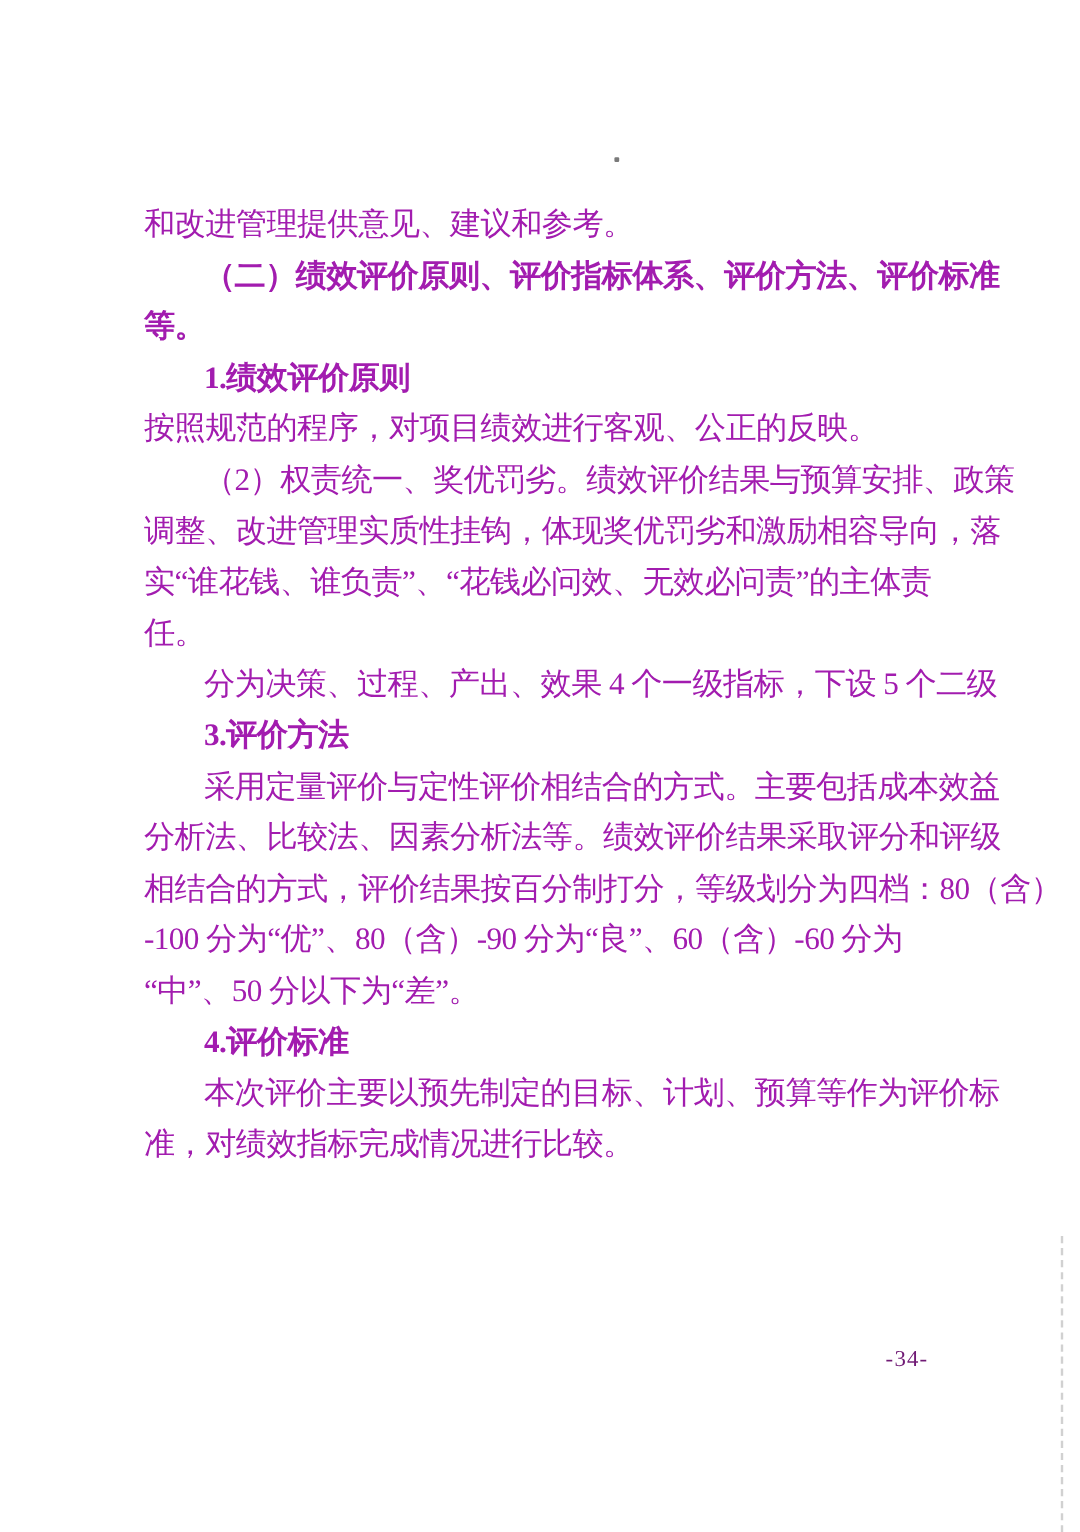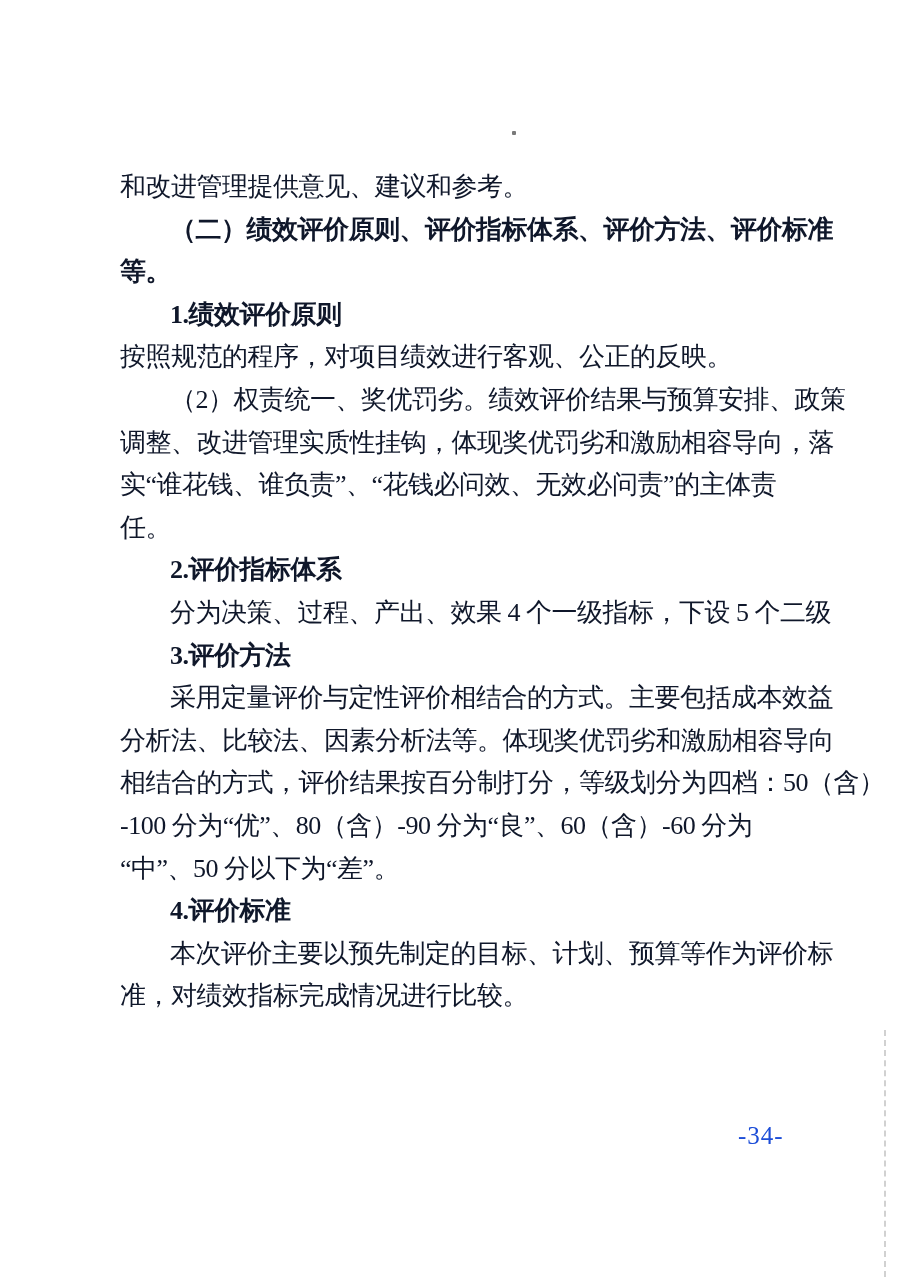--- a/index.html
+++ b/index.html
@@ -21,31 +21,31 @@
     left: 120px;
     top: 166px;
     width: 678px;
   }
   .line {
     font-size: 26px;
     line-height: 42.6px;
     height: 42.6px;
     letter-spacing: -0.5px;
     white-space: nowrap;
-    color: #0f172a;
+    color: #a21caf;
   }
   .line.indent { padding-left: 50px; }
   .line.bold { font-weight: bold; }
   .page-number {
     position: absolute;
     left: 738px;
     top: 1122px;
-    font-size: 25px;
+    font-size: 19px;
     letter-spacing: 1px;
-    color: #1d4ed8;
+    color: #701a75;
   }
   .speck {
     position: absolute;
     left: 512px;
     top: 131px;
     width: 4px;
     height: 4px;
     background: #7a7a7a;
     border-radius: 1px;
   }
@@ -68,26 +68,25 @@
   <div class="content">
       <div class="line">和改进管理提供意见、建议和参考。</div>
       <div class="line indent bold">（二）绩效评价原则、评价指标体系、评价方法、评价标准</div>
       <div class="line bold">等。</div>
       <div class="line indent bold">1.绩效评价原则</div>
       <div class="line">按照规范的程序，对项目绩效进行客观、公正的反映。</div>
       <div class="line indent">（2）权责统一、奖优罚劣。绩效评价结果与预算安排、政策</div>
       <div class="line">调整、改进管理实质性挂钩，体现奖优罚劣和激励相容导向，落</div>
       <div class="line">实“谁花钱、谁负责”、“花钱必问效、无效必问责”的主体责</div>
       <div class="line">任。</div>
-      <div class="line indent bold">2.评价指标体系</div>
       <div class="line indent">分为决策、过程、产出、效果 4 个一级指标，下设 5 个二级</div>
       <div class="line indent bold">3.评价方法</div>
       <div class="line indent">采用定量评价与定性评价相结合的方式。主要包括成本效益</div>
-      <div class="line">分析法、比较法、因素分析法等。体现奖优罚劣和激励相容导向</div>
-      <div class="line">相结合的方式，评价结果按百分制打分，等级划分为四档：50（含）</div>
+      <div class="line">分析法、比较法、因素分析法等。绩效评价结果采取评分和评级</div>
+      <div class="line">相结合的方式，评价结果按百分制打分，等级划分为四档：80（含）</div>
       <div class="line">-100 分为“优”、80（含）-90 分为“良”、60（含）-60 分为</div>
       <div class="line">“中”、50 分以下为“差”。</div>
       <div class="line indent bold">4.评价标准</div>
       <div class="line indent">本次评价主要以预先制定的目标、计划、预算等作为评价标</div>
       <div class="line">准，对绩效指标完成情况进行比较。</div>
     </div>
 
   <div class="page-number">-34-</div>
 
   <div class="dashed-line"></div>

